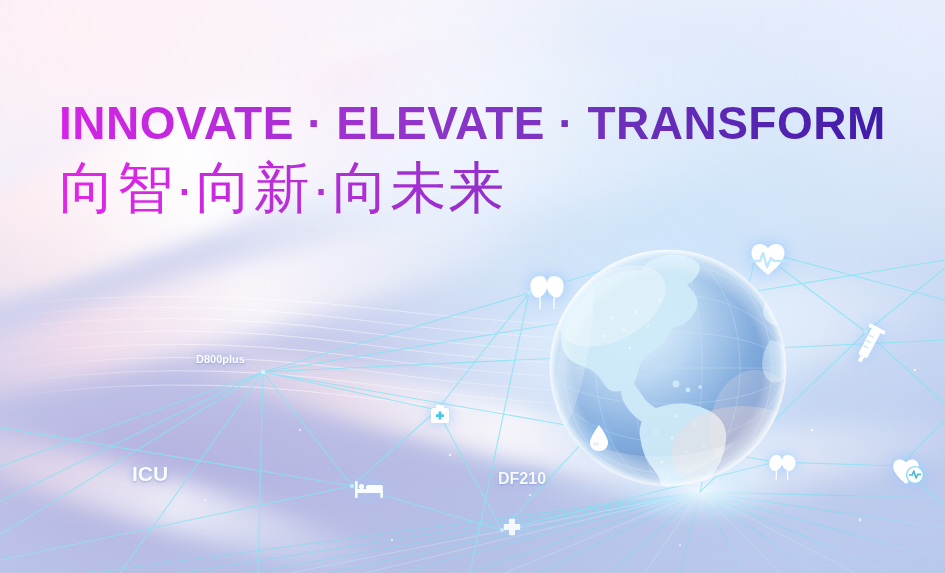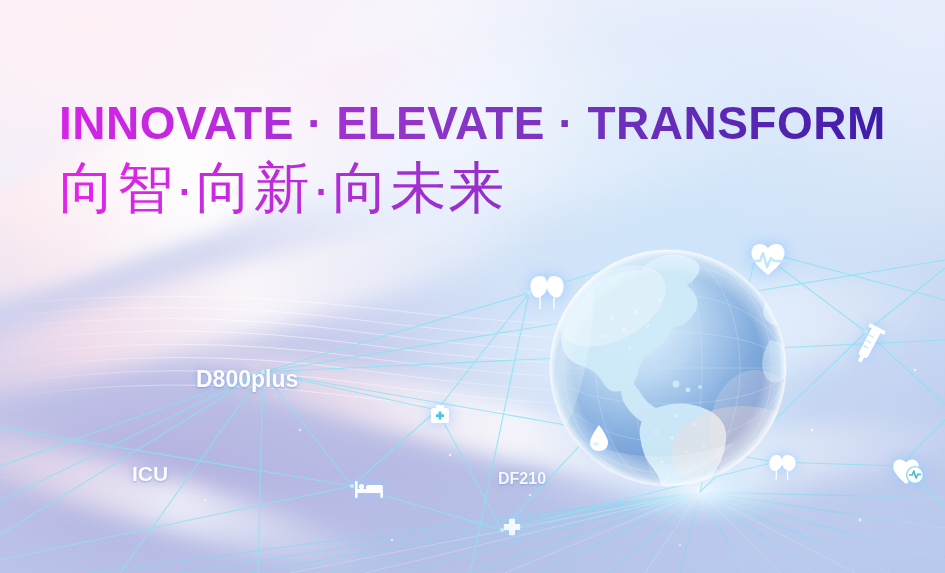--- a/index.html
+++ b/index.html
@@ -49,21 +49,21 @@
     background:linear-gradient(92deg,#e226ea 0%,#cf28e2 15%,#b22dd6 33%,#9430c9 52%,#7d2ec0 70%,#6526b6 86%,#5421ae 100%);
     -webkit-background-clip:text;background-clip:text;color:transparent;-webkit-text-fill-color:transparent;
   }
 
   
   .layer{position:absolute;left:0;top:0;width:945px;height:573px;pointer-events:none;}
 
   
   .plabel{position:absolute;color:#fff;font-weight:700;white-space:nowrap;
           text-shadow:0 0 9px rgba(140,170,230,.75),0 1px 2px rgba(90,110,170,.45);}
-  #label-d800{left:196px;top:366px;font-size:23px;opacity:.97;}
+  #label-d800{left:196px;top:353px;font-size:11px;opacity:.97;}
   #label-icu{left:132px;top:462px;font-size:21px;opacity:.95;}
   #label-df210{left:498px;top:470px;font-size:16px;opacity:.88;}
 
   
   .ico{position:absolute;pointer-events:none;}
   .ico svg{display:block;filter:drop-shadow(0 0 7px rgba(150,200,255,.9));}
 </style>
 </head>
 <body>
 

